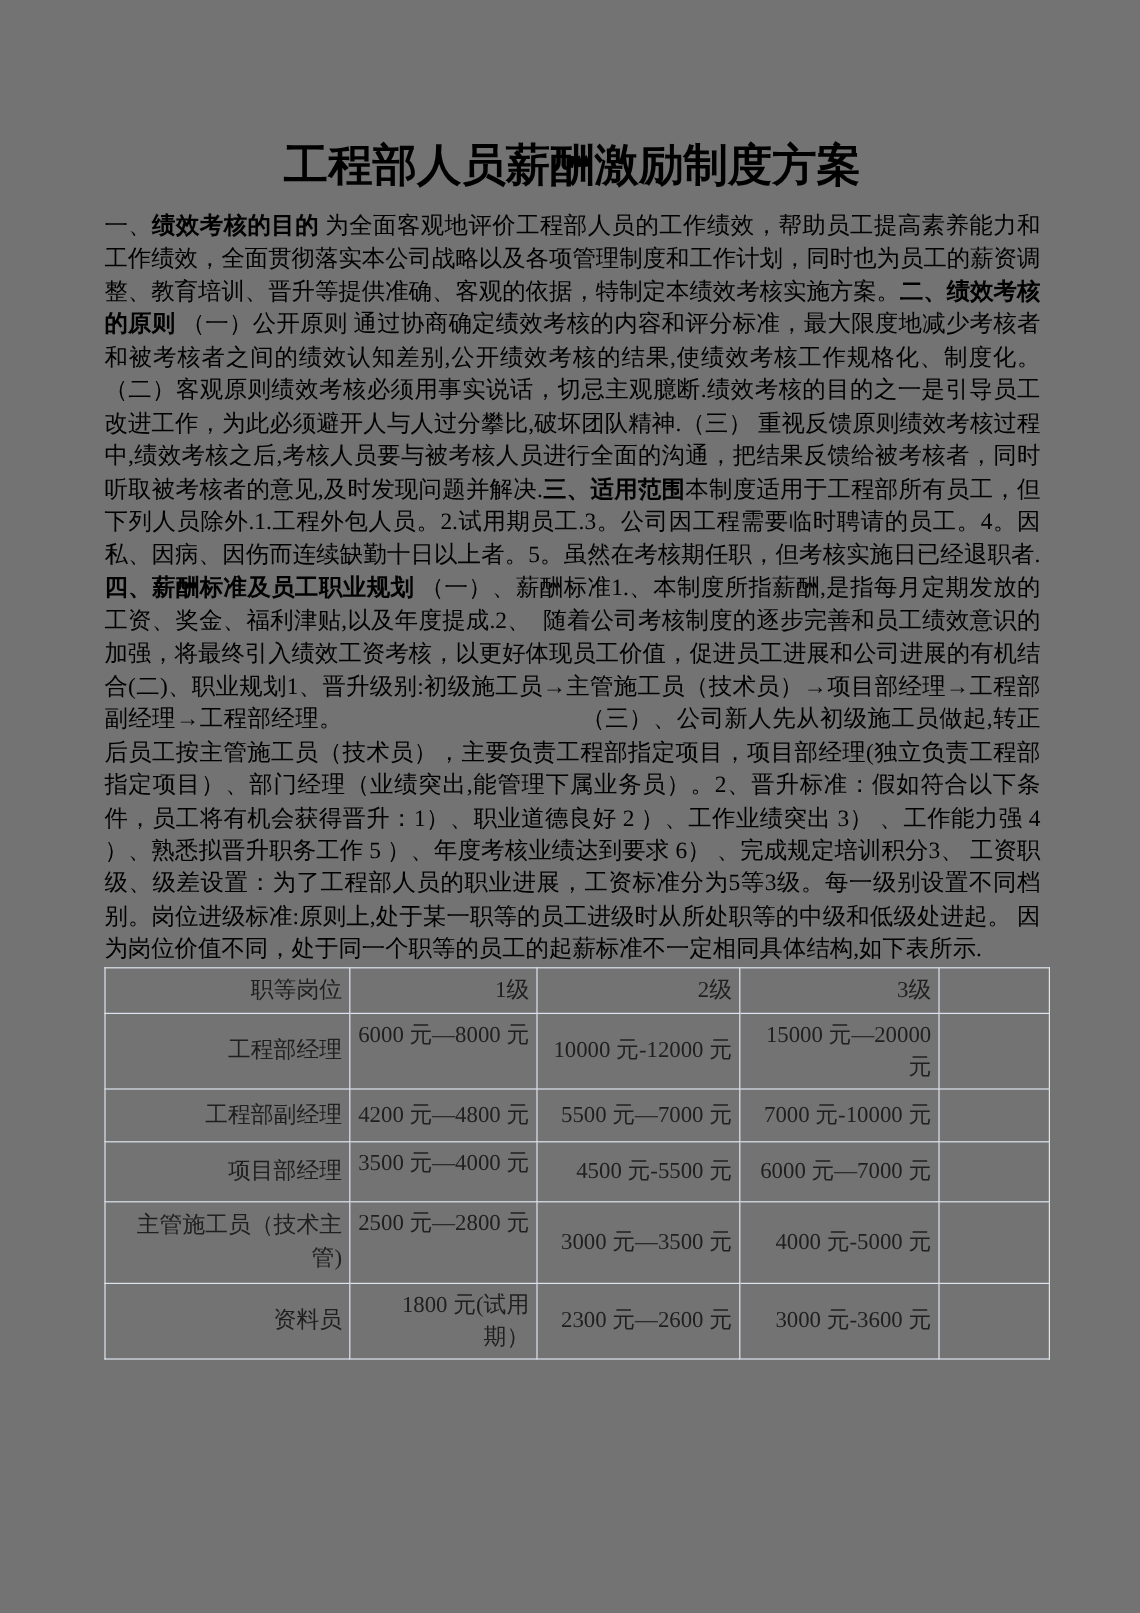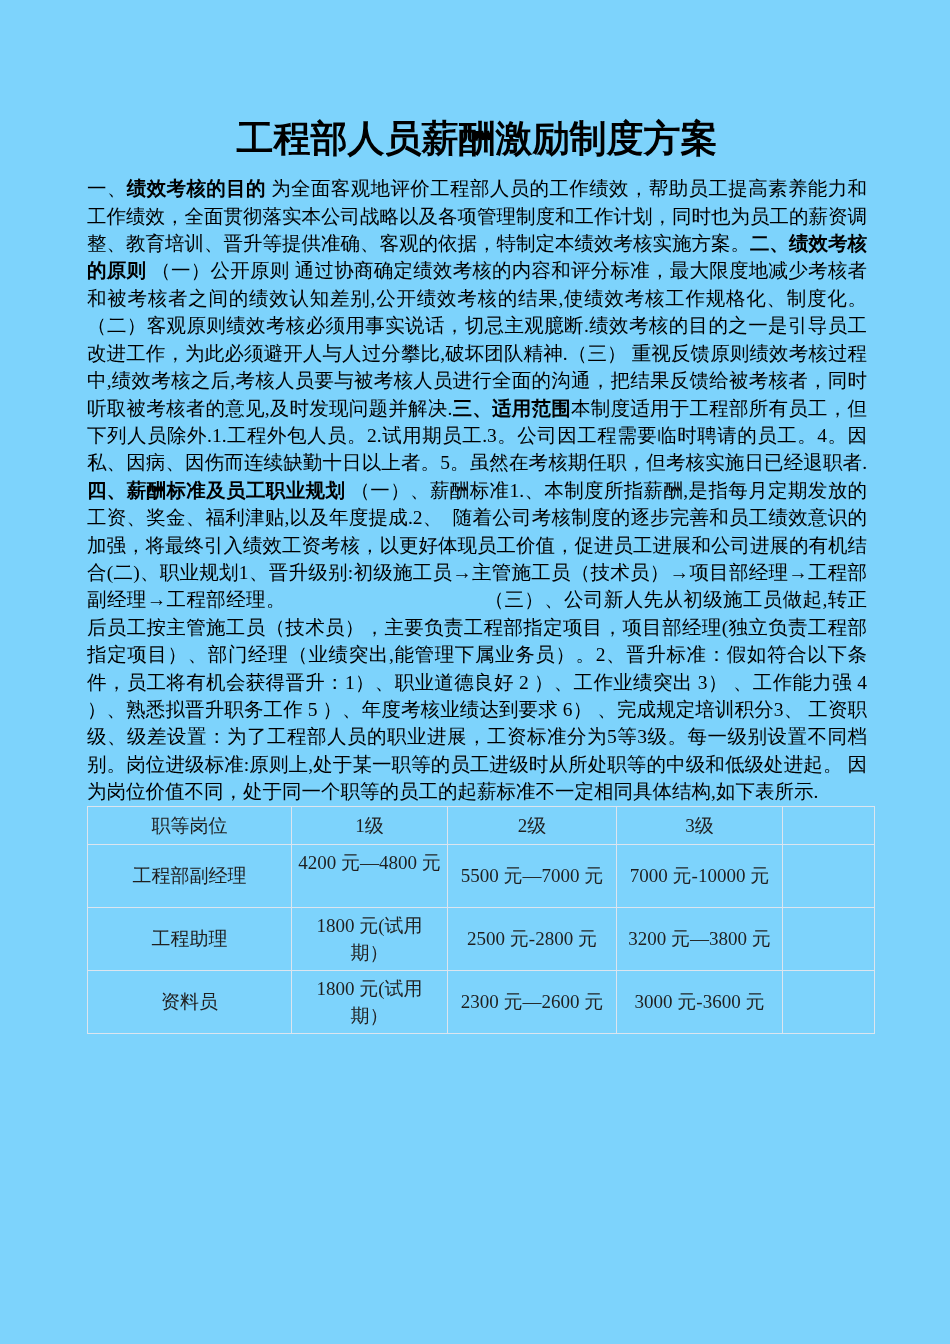--- a/index.html
+++ b/index.html
@@ -2,21 +2,21 @@
 <html lang="zh" style="--table-border: #dce5ef;"><head>
 <meta charset="utf-8">
 <style>
   html, body { margin: 0; padding: 0; background: #ffffff; }
   .page {
     position: relative;
     width: 950px;
     height: 1344px;
     box-sizing: border-box;
     padding: 116px 83px 0 87px;
-    background: #7dd3fc;
+    background: #737373;
     color: #000000;
     font-family: "Liberation Serif", "DejaVu Serif", serif;
     overflow: hidden;
   }
   .doc-title {
     margin: 0 0 13px 0;
     font-size: 37px;
     line-height: 1.25;
     font-weight: bold;
     text-align: center;
@@ -44,21 +44,21 @@
     width: 787px;
     font-size: 19px;
     line-height: 27px;
     color: #1f1f1f;
   }
   table.salary th, table.salary td {
     border: 1px solid var(--table-border, #dce5ef);
     box-sizing: border-box;
     padding: 4px 6px;
     font-weight: normal;
-    text-align: center;
+    text-align: right;
     vertical-align: middle;
     overflow: hidden;
   }
   table.salary thead tr { height: 38px; }
   table.salary tbody tr:nth-child(1) { height: 63px; }
   table.salary tbody tr:nth-child(2) { height: 44px; }
   table.salary tbody tr:nth-child(3) { height: 50px; }
   table.salary tbody tr:nth-child(4) { height: 68px; }
   table.salary tbody tr:nth-child(5) { height: 38px; }
   table.salary tbody tr:nth-child(6) { height: 58px; }
@@ -90,31 +90,45 @@
       <tr>
           <th>职等岗位</th>
           <th>1级</th>
           <th>2级</th>
           <th>3级</th>
           <th></th>
         </tr>
     </thead>
     <tbody>
         <tr>
+          <td>工程部经理</td>
+          <td>6000 元—8000 元</td>
+          <td>10000 元-12000 元</td>
+          <td>15000 元—20000 元</td>
+          <td></td>
+        </tr>
+        <tr>
           <td>工程部副经理</td>
           <td>4200 元—4800 元</td>
           <td>5500 元—7000 元</td>
           <td>7000 元-10000 元</td>
           <td></td>
         </tr>
         <tr>
-          <td>工程助理</td>
-          <td>1800 元(试用期）</td>
-          <td>2500 元-2800 元</td>
-          <td>3200 元—3800 元</td>
+          <td>项目部经理</td>
+          <td>3500 元—4000 元</td>
+          <td>4500 元-5500 元</td>
+          <td>6000 元—7000 元</td>
+          <td></td>
+        </tr>
+        <tr>
+          <td>主管施工员（技术主管)</td>
+          <td>2500 元—2800 元</td>
+          <td>3000 元—3500 元</td>
+          <td>4000 元-5000 元</td>
           <td></td>
         </tr>
         <tr>
           <td>资料员</td>
           <td>1800 元(试用期）</td>
           <td>2300 元—2600 元</td>
           <td>3000 元-3600 元</td>
           <td></td>
         </tr>
       </tbody>

